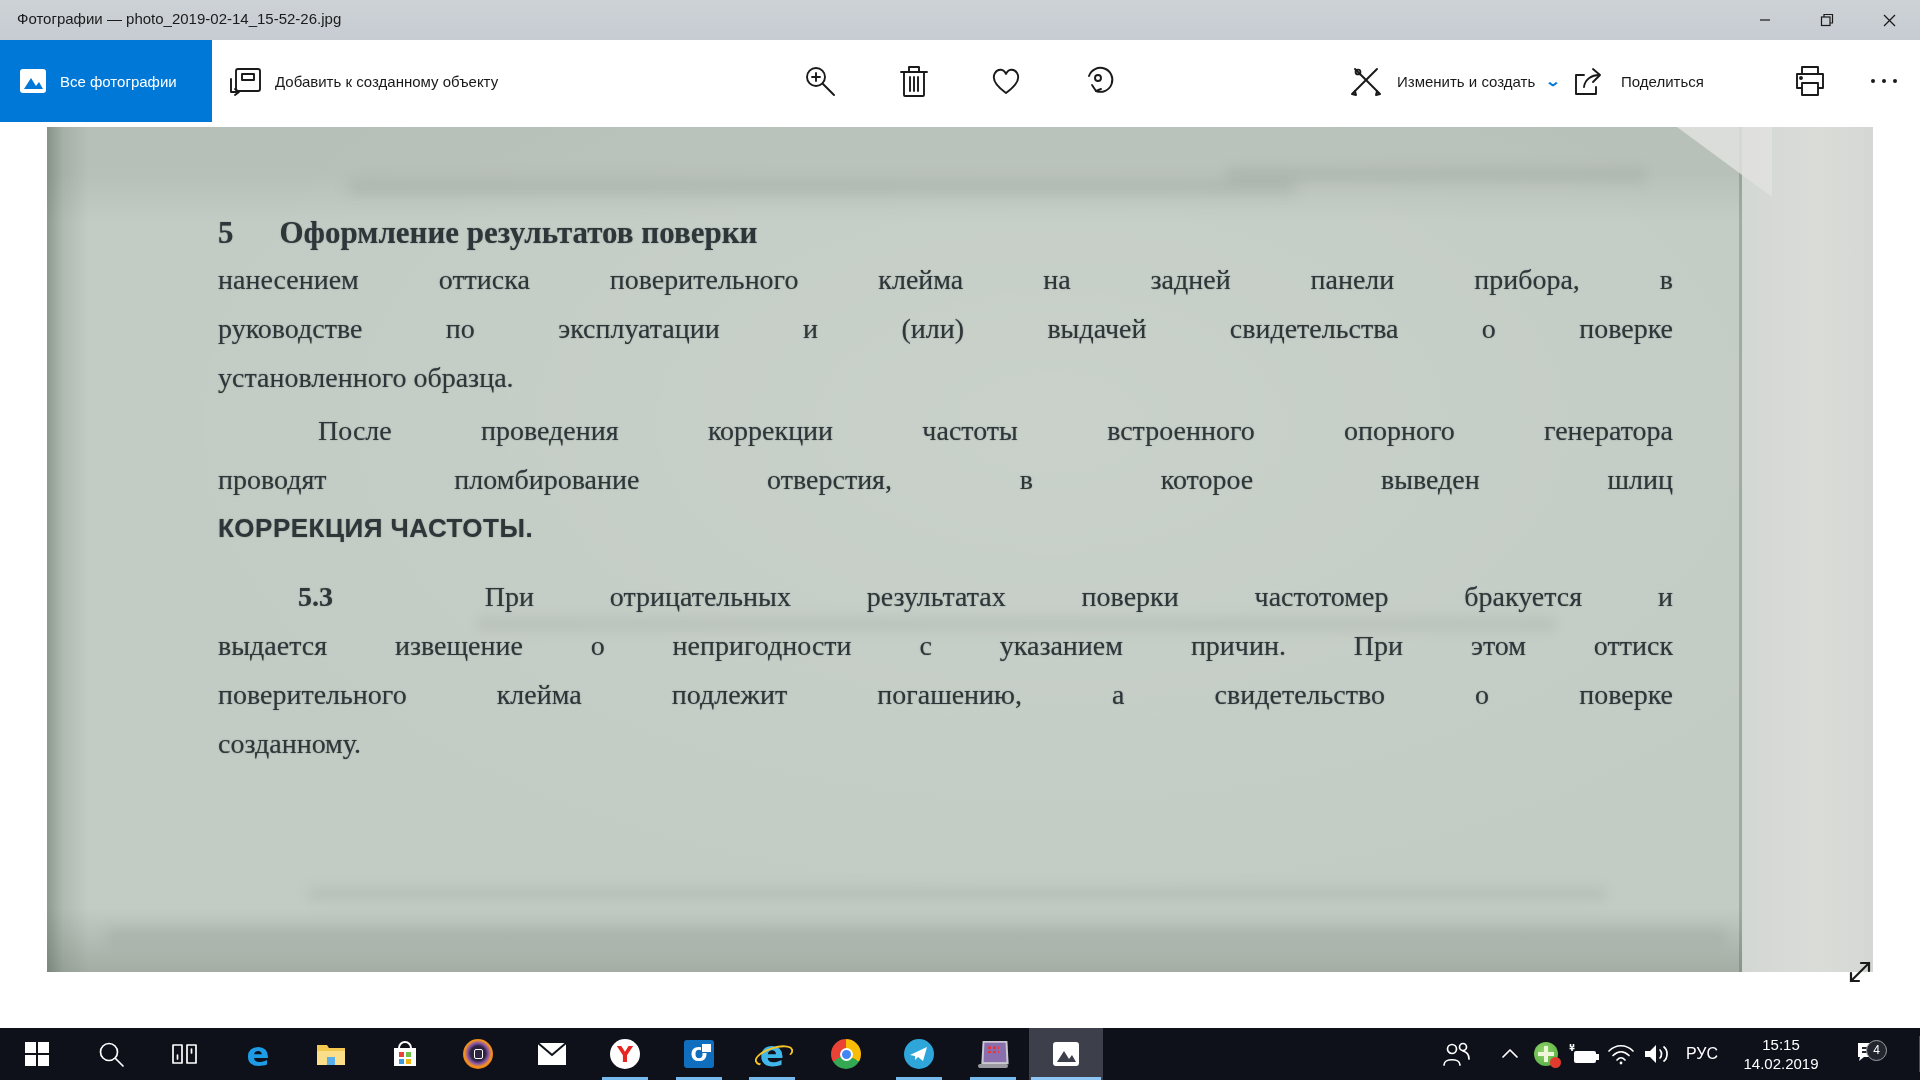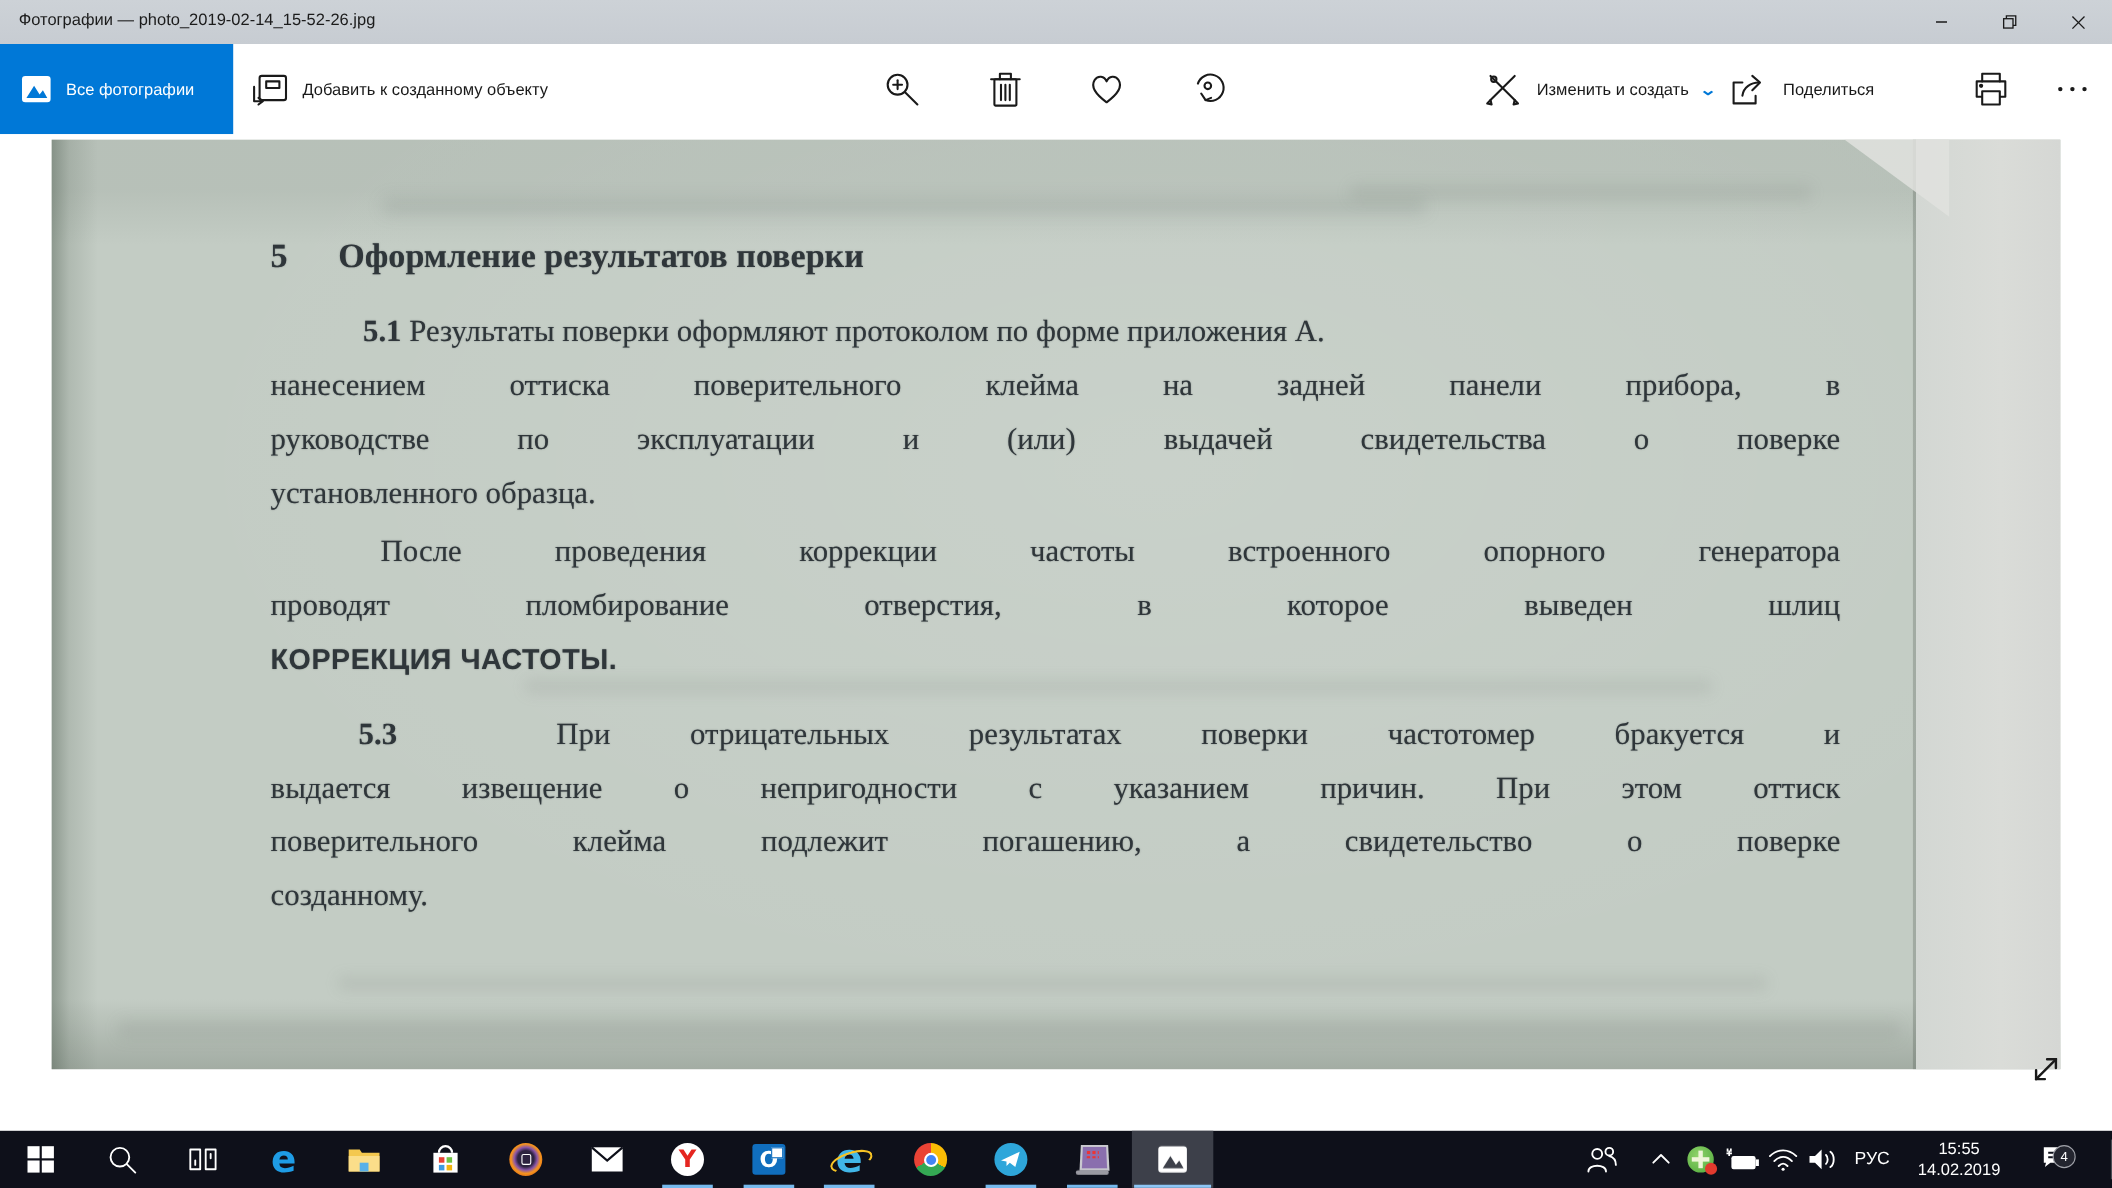--- a/index.html
+++ b/index.html
@@ -33,21 +33,21 @@
   .page-edge{position:absolute;left:1692px;top:0;width:134px;height:845px;
     background:linear-gradient(90deg, rgba(60,70,60,.25) 0 3px, #d3d7d3 3px, #dadcd8 60%, #d5d7d4);}
   .page-corner{position:absolute;left:1630px;top:0;width:0;height:0;
     border-top:70px solid rgba(224,226,222,.85);border-left:95px solid transparent;}
   .smudge{position:absolute;background:rgba(108,118,110,.16);filter:blur(7px);border-radius:8px;}
   .ghost{position:absolute;background:rgba(120,128,120,.14);filter:blur(6px);border-radius:6px;}
   
   .doc{position:absolute;left:171px;top:84px;width:1455px;color:#2f363a;
     font-family:"Liberation Serif",serif;font-size:28px;
     text-shadow:0 0 1.3px rgba(47,54,58,.55);}
-  .ln{height:49px;line-height:49px;white-space:nowrap;margin-left:28px;}
+  .ln{height:49px;line-height:49px;white-space:nowrap;}
   .ln.j{white-space:normal;text-align:justify;text-align-last:justify;}
   .ln .num{font-weight:bold;}
   .ln.h{height:44px;line-height:44px;font-size:31px;font-weight:bold;white-space:nowrap;}
   .ln.h .num{margin-right:46px;}
   .ln.caps{font-family:"Liberation Sans",sans-serif;font-weight:bold;font-size:26px;letter-spacing:.5px;}
   .expand{position:absolute;left:1845px;top:835px;cursor:pointer;}
   
   .taskbar{position:absolute;left:0;top:1028px;width:1920px;height:52px;background:#0e101a;}
   .slot{position:absolute;top:0;width:74px;height:52px;display:flex;align-items:center;justify-content:center;cursor:pointer;}
   .slot.run::after{content:"";position:absolute;left:14px;right:14px;bottom:0;height:3px;background:#76b9ed;}
@@ -188,21 +188,20 @@
     <div class="page-edge"></div>
     <div class="page-corner"></div>
     <div class="smudge" style="left:300px;top:52px;width:950px;height:16px"></div>
     <div class="ghost" style="left:1180px;top:40px;width:420px;height:16px"></div>
     <div class="ghost" style="left:430px;top:490px;width:1080px;height:14px"></div>
     <div class="ghost" style="left:260px;top:760px;width:1300px;height:14px"></div>
     <div class="ghost" style="left:60px;top:800px;width:1620px;height:18px"></div>
 
     <div class="doc">
       <div class="ln h"><span class="num">5</span><span>Оформление результатов поверки</span></div>
-      <div class="ln" style="margin-top:22px;padding-left:84px"><span class="num">5.1</span> <span>Результаты поверки оформляют протоколом по форме приложения А.</span></div>
       <div class="ln j"><span>нанесением оттиска поверительного клейма на задней панели прибора, в</span></div>
       <div class="ln j"><span>руководстве по эксплуатации и (или) выдачей свидетельства о поверке</span></div>
       <div class="ln"><span>установленного образца.</span></div>
       <div class="ln j" style="margin-top:4px;padding-left:100px"><span>После проведения коррекции частоты встроенного опорного генератора</span></div>
       <div class="ln j"><span>проводят пломбирование отверстия, в которое выведен шлиц</span></div>
       <div class="ln caps"><span>КОРРЕКЦИЯ ЧАСТОТЫ.</span></div>
       <div class="ln j" style="margin-top:19px;padding-left:80px"><span class="num">5.3</span>&nbsp; <span>При отрицательных результатах поверки частотомер бракуется и</span></div>
       <div class="ln j"><span>выдается извещение о непригодности с указанием причин. При этом оттиск</span></div>
       <div class="ln j"><span>поверительного клейма подлежит погашению, а свидетельство о поверке</span></div>
       <div class="ln"><span>созданному.</span></div>
@@ -387,21 +386,21 @@
         <path d="M21 5 C25 8 25 16 21 19"></path>
     </svg>
   </div>
 
   <div class="tray lang" style="left:1680px;width:44px">
     <span>РУС</span>
   </div>
 
   <div class="tray clock" style="left:1728px;width:106px">
     <div>
-      <div>15:55</div>
+      <div>15:15</div>
       <div>14.02.2019</div>
     </div>
   </div>
 
   <div class="tray" style="left:1845px;width:46px">
     <div style="position:relative">
       <svg width="24" height="22">
         <path d="M2 2 L22 2 L22 16 L8 16 L3 20 L4 16 L2 16 Z" fill="#fff"></path>
         <line x1="6" y1="7" x2="18" y2="7" stroke="#0e101a" stroke-width="1.8"></line>
         <line x1="6" y1="11" x2="15" y2="11" stroke="#0e101a" stroke-width="1.8"></line>

